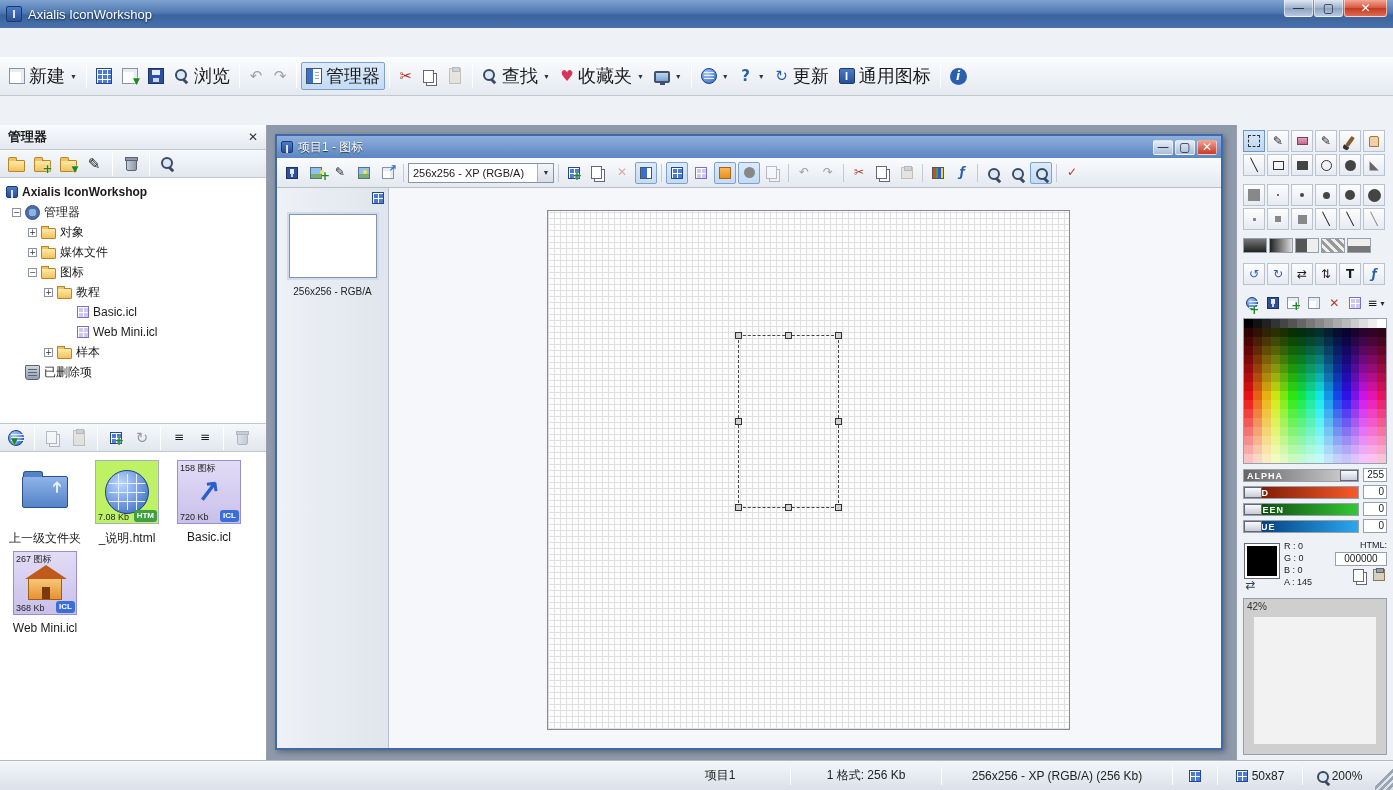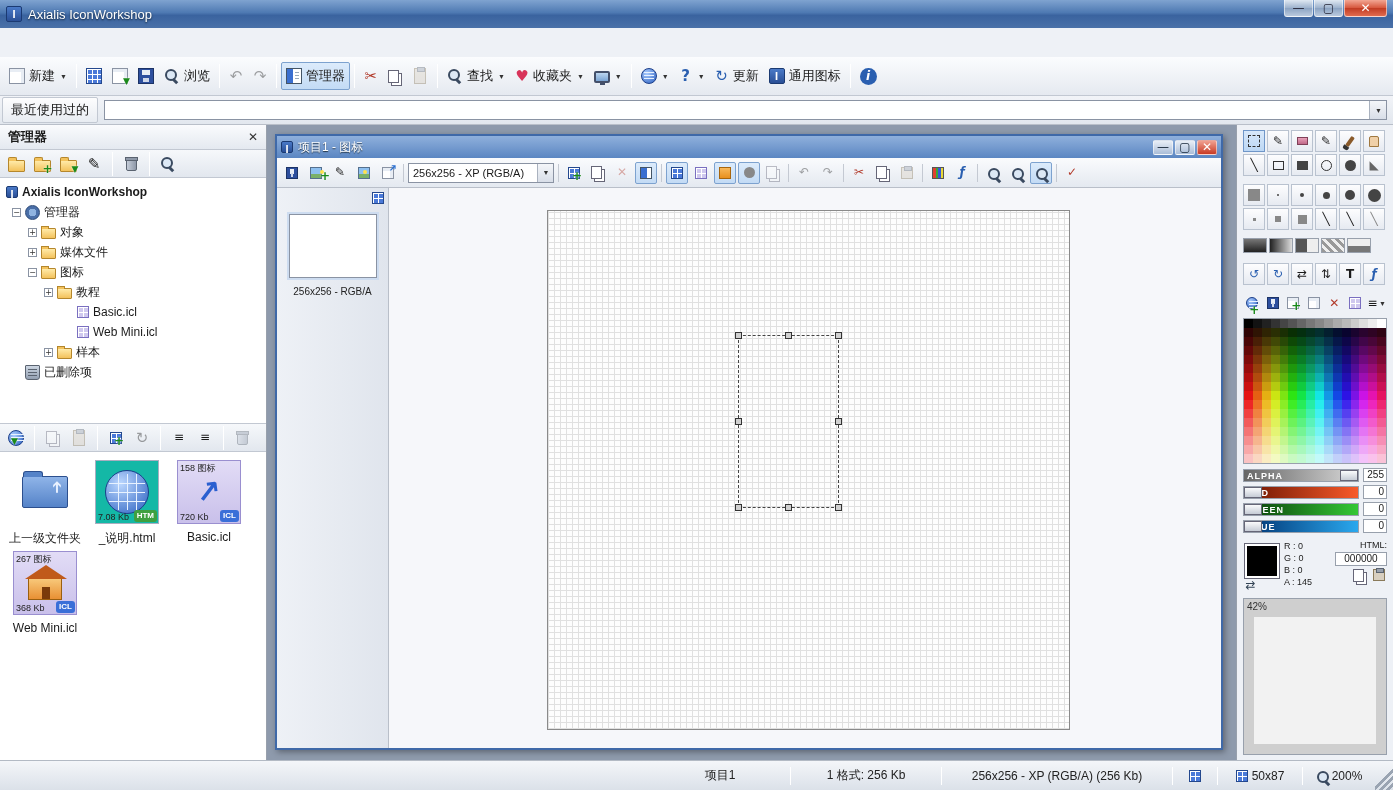--- a/index.html
+++ b/index.html
@@ -22,21 +22,21 @@
     border-bottom:1px solid #c9ced6; display:flex; align-items:center; padding:0 8px; }
   .mi { padding:4px 9px; font-size:13px; }
 
   
   .tbar { display:flex; align-items:center; padding:0 4px; }
   .main-toolbar { position:absolute; left:0; top:57px; width:100%; height:39px;
     background:linear-gradient(#fbfcfe,#e5e9f0); border-bottom:1px solid #c2c8d2; }
   .tb { display:flex; align-items:center; gap:4px; padding:2px 4px; height:28px; border:1px solid transparent; border-radius:2px; }
   .tb.on { background:linear-gradient(#dcebfb,#c3dbf5); border-color:#7da2cf; }
   .tb.gray { opacity:.4; }
-  .lbl { font-size:13px; white-space:nowrap; }
+  .lbl { font-size:18px; white-space:nowrap; }
   .dd { font-size:7px; color:#333; margin-left:1px; }
   .sep { width:1px; height:24px; background:#c4c9d2; border-right:1px solid #fff; margin:0 4px; flex:none; }
 
   
   .g { font-family:"DejaVu Sans", sans-serif; font-size:15px; line-height:16px; display:inline-block; text-align:center; min-width:14px; }
   .g.red { color:#b23a2a; } .g.blue { color:#2a5fb0; }
   .g.sm { font-size:12px; line-height:13px; min-width:11px; }
 
   
   .i { width:16px; height:16px; position:relative; display:inline-block; flex:none; }
@@ -110,21 +110,21 @@
   .ti.fold2 { width:15px; height:11px; margin-top:2px; background:linear-gradient(#ffeaa8,#f3c25c); border:1px solid #b5872c; border-radius:1px; }
   .ti.fold2::before { content:""; position:absolute; top:-3px; left:-1px; width:6px; height:2px; background:#f3c25c; border:1px solid #b5872c; border-bottom:none; }
   .ti.gear { background:radial-gradient(circle,#8fb3e0 40%,#4a6fa8 41%); border-radius:50%; border:1px solid #2c4a78; }
   .ti.recy { background:linear-gradient(#cdd6e2,#93a0b2); border:1px solid #5a6370; border-radius:1px 1px 3px 3px; }
   .ti.recy::after { content:""; position:absolute; left:2px; top:3px; right:2px; height:1px; background:#5a6370; box-shadow:0 3px 0 #5a6370,0 6px 0 #5a6370; }
   .tl { font-size:12px; }
   .tl.bold { font-weight:bold; }
   .files { flex:1; background:#fff; padding:6px 4px; display:flex; flex-wrap:wrap; align-content:flex-start; }
   .fitem { width:82px; margin:2px 0; display:flex; flex-direction:column; align-items:center; }
   .fthumb { width:64px; height:64px; position:relative; display:flex; align-items:center; justify-content:center; border:1px solid transparent; }
-  .fthumb.box { border-color:#a9aec0; background:#14b8a6; }
+  .fthumb.box { border-color:#a9aec0; background:#bef264; }
   .fthumb.icl { background:linear-gradient(#e2dcf6,#c9c0ea); border-color:#9a8fd0; }
   .fname { margin-top:6px; font-size:12px; text-align:center; }
   .fcount { position:absolute; left:2px; top:1px; font-size:9px; color:#222; }
   .fsize { position:absolute; left:2px; bottom:1px; font-size:9px; color:#222; }
   .fbadge { position:absolute; right:1px; bottom:1px; font:bold 8px/10px "Liberation Sans",sans-serif; color:#fff; padding:1px 3px; border-radius:3px; }
   .fbadge.htm { background:#3fa03f; }
   .fbadge.icl { background:#3a6fd8; }
   .bfold { width:46px; height:32px; background:linear-gradient(#8fb4e8,#5583c8); border:1px solid #2c4f8e; border-radius:2px; position:relative; }
   .bfold::before { content:""; position:absolute; top:-6px; left:0; width:18px; height:5px; background:#5583c8; border:1px solid #2c4f8e; border-bottom:none; border-radius:3px 3px 0 0; }
   .bfold::after { content:"➔"; position:absolute; right:4px; top:2px; transform:rotate(-90deg); color:#eaf2ff; font:bold 16px/16px "DejaVu Sans",sans-serif; }
@@ -306,29 +306,20 @@
     <div class="tb">
       <span class="i appi"></span>
       <span class="lbl">通用图标</span>
     </div>
     <div class="sep"></div>
     <div class="tb">
       <span class="g" style="width:17px;height:17px;border-radius:50%;background:#2a5fb0;color:#fff;font:bold italic 12px/17px 'DejaVu Sans',sans-serif">i</span>
     </div>
   </div>
 
-  <div class="recent">
-    <span class="rlabel">最近使用过的</span>
-    <div class="rcombo">
-      <span class="val"></span>
-      <span class="btn">
-          <span class="dd">▼</span>
-        </span>
-    </div>
-  </div>
 
   <div class="content">
 
     <div class="lpanel">
       <div class="phead">
         <span class="t">管理器</span>
         <span class="pclose">✕</span>
       </div>
       <div class="ptool">
         <div class="ptb">

